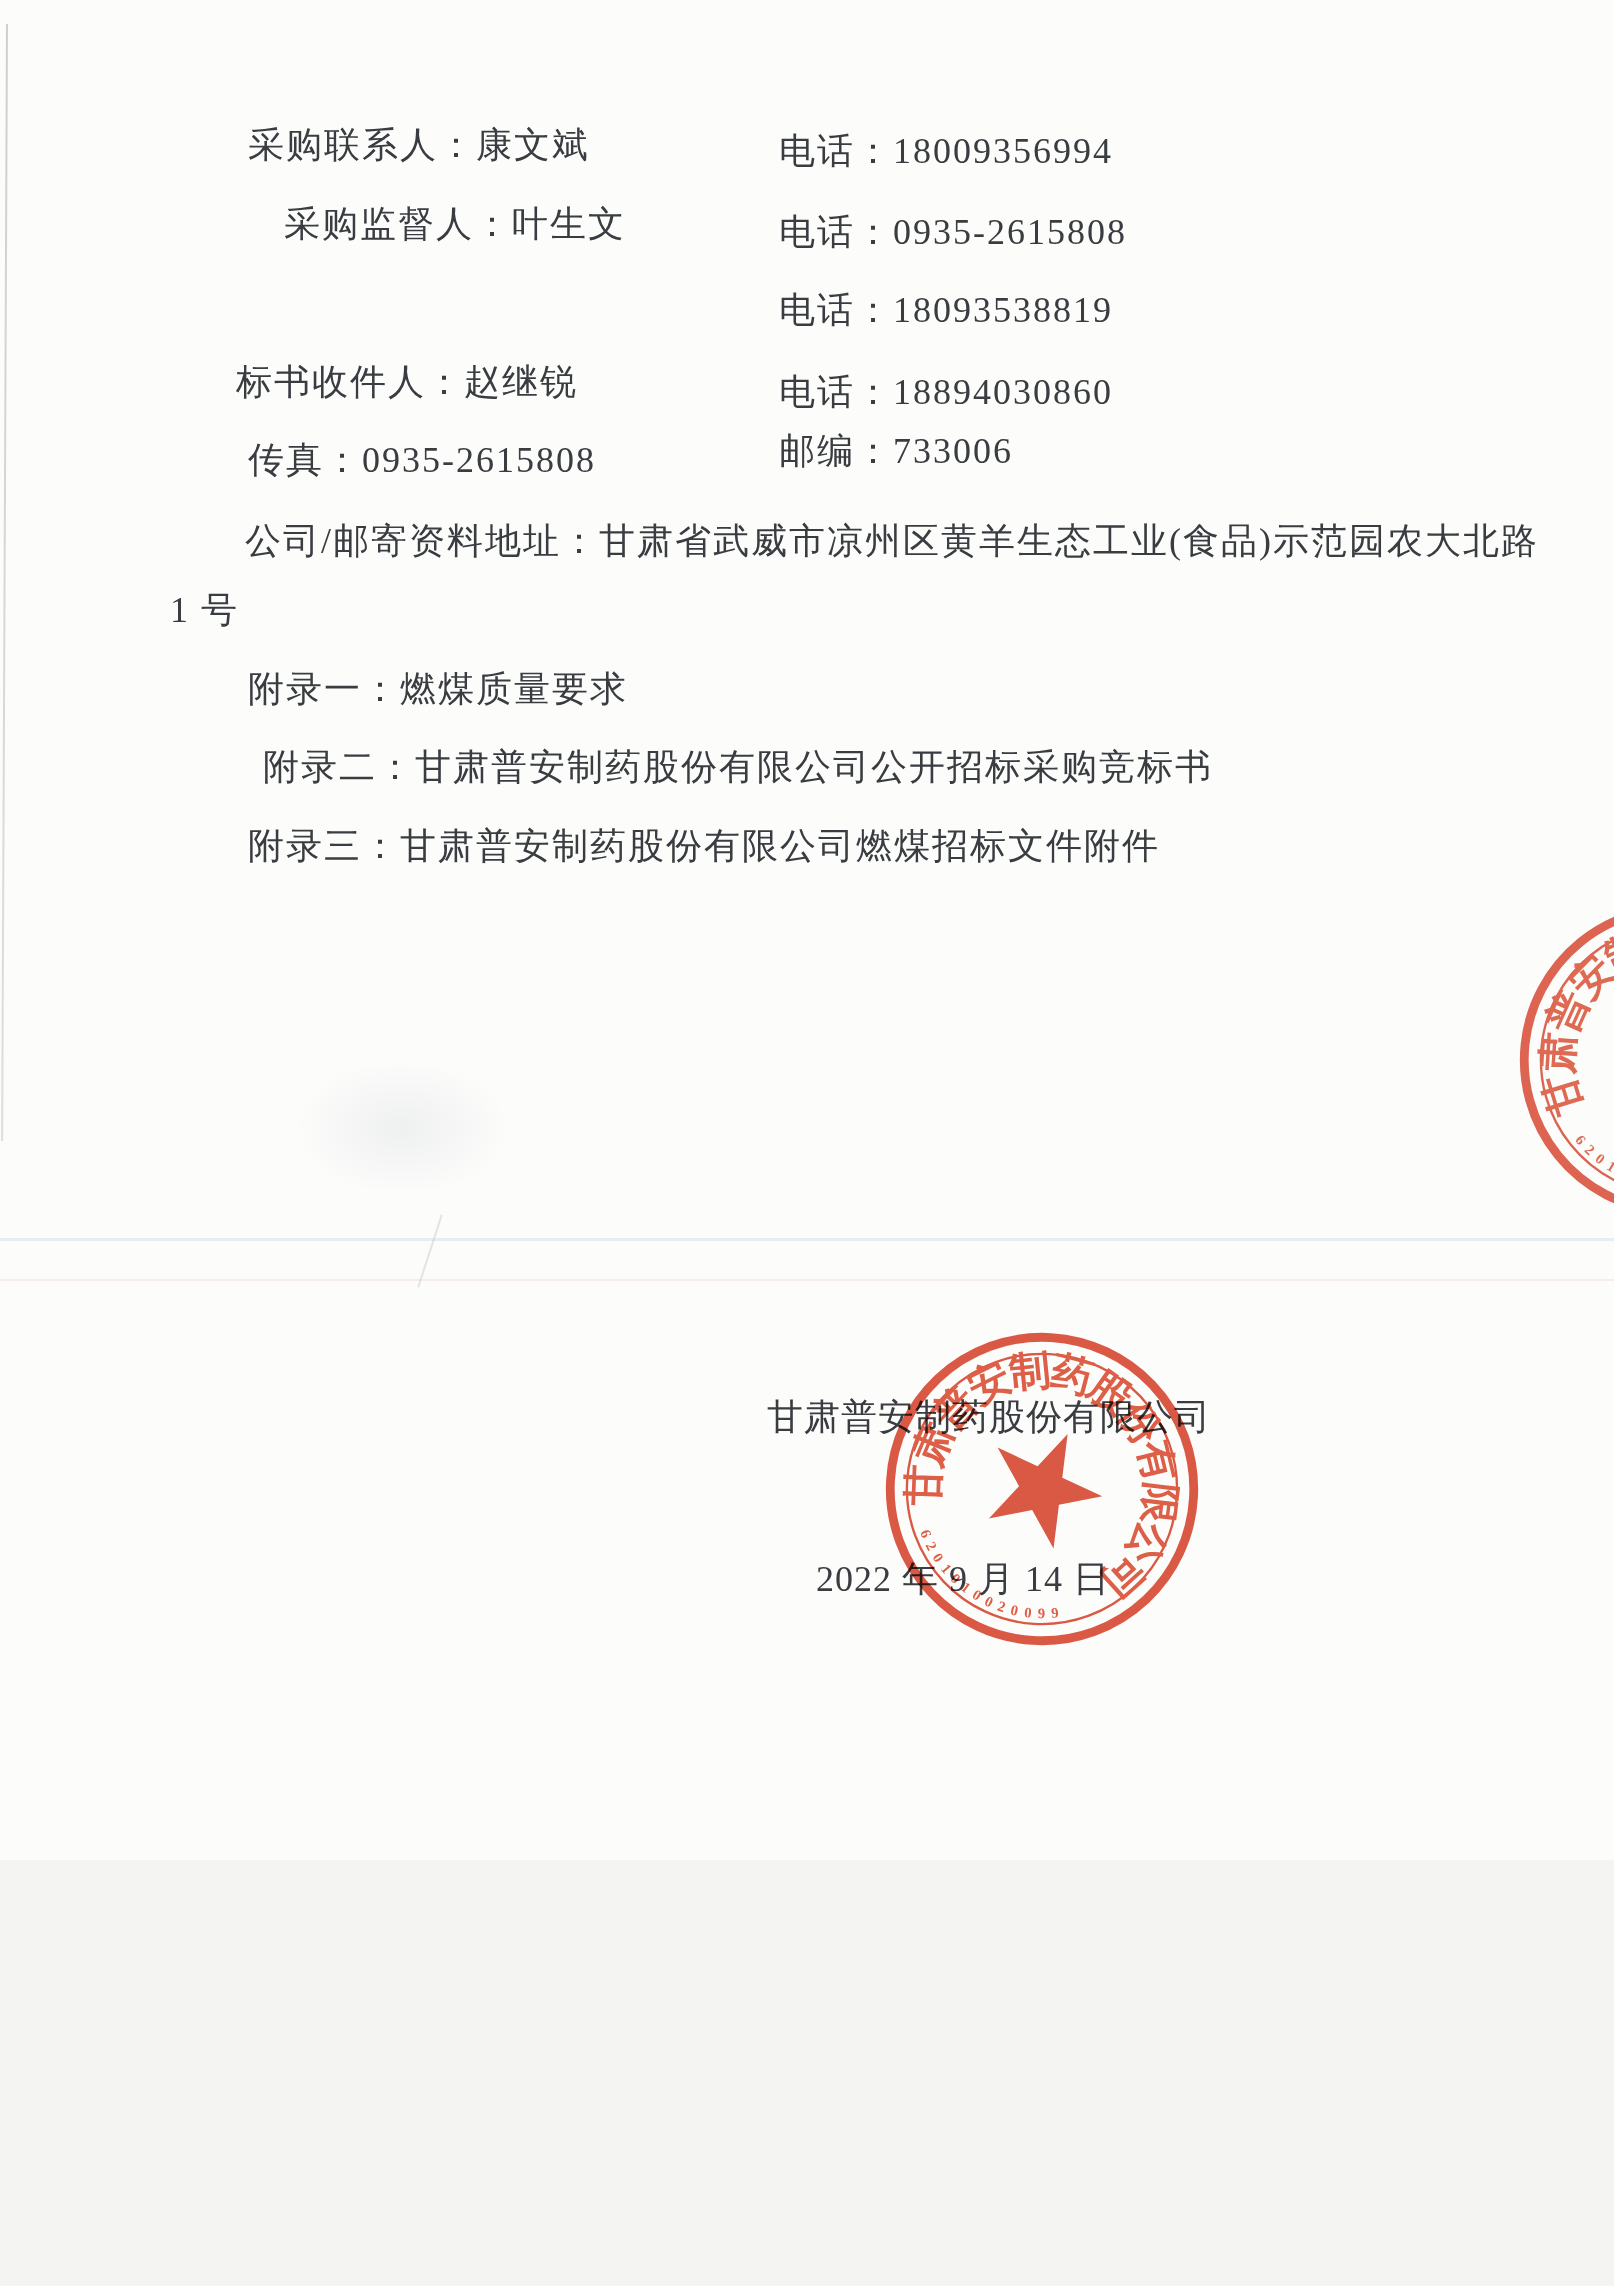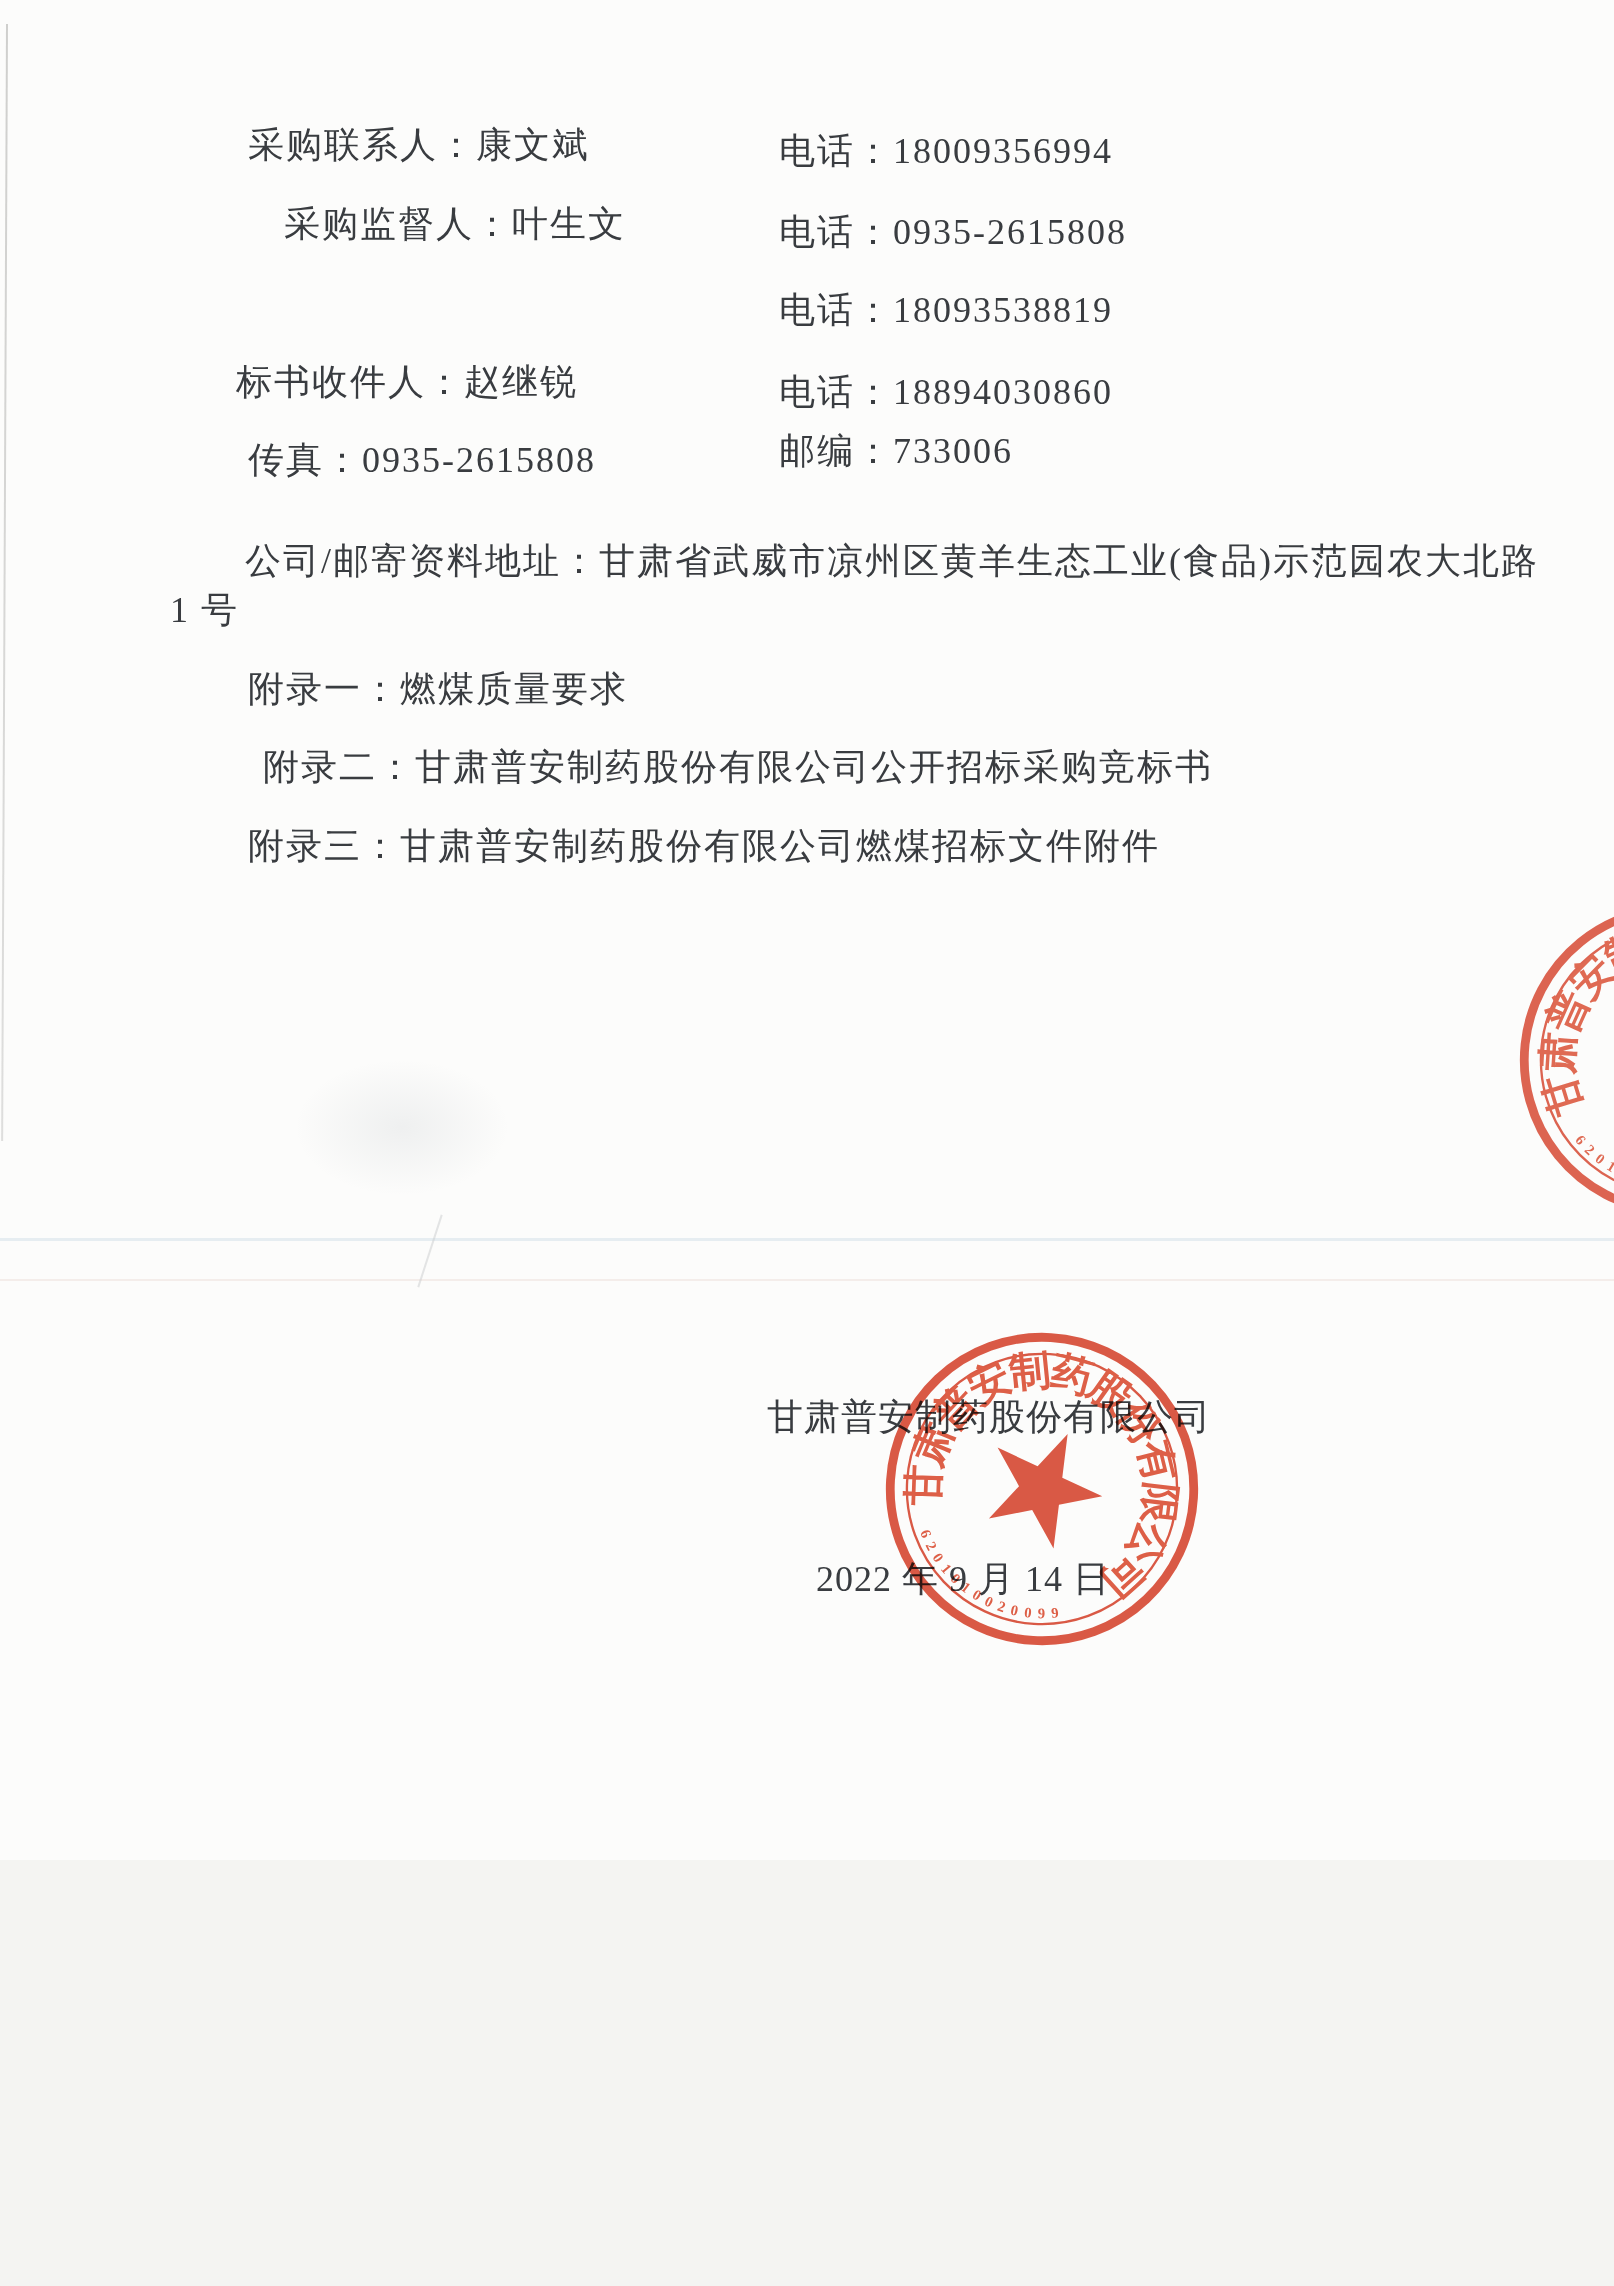--- a/index.html
+++ b/index.html
@@ -83,21 +83,21 @@
   <div class="txt" style="left:779px;top:208px;">电话：0935-2615808</div>
 
   <div class="txt" style="left:779px;top:286px;">电话：18093538819</div>
 
   <div class="txt" style="left:236px;top:358px;">标书收件人：赵继锐</div>
   <div class="txt" style="left:779px;top:368px;">电话：18894030860</div>
 
   <div class="txt" style="left:248px;top:436px;">传真：0935-2615808</div>
   <div class="txt" style="left:779px;top:427px;">邮编：733006</div>
 
-  <div class="txt" style="left:245px;top:537px;">公司/邮寄资料地址：甘肃省武威市凉州区黄羊生态工业(食品)示范园农大北路</div>
+  <div class="txt" style="left:245px;top:517px;">公司/邮寄资料地址：甘肃省武威市凉州区黄羊生态工业(食品)示范园农大北路</div>
   <div class="txt" style="left:170px;top:586px;">1 号</div>
 
   <div class="txt" style="left:248px;top:665px;">附录一：燃煤质量要求</div>
   <div class="txt" style="left:248px;top:743px;margin-left:15px;">附录二：甘肃普安制药股份有限公司公开招标采购竞标书</div>
   <div class="txt" style="left:248px;top:822px;">附录三：甘肃普安制药股份有限公司燃煤招标文件附件</div>
 
   <div class="txt" style="left:767px;top:1393px;letter-spacing:1px;">甘肃普安制药股份有限公司</div>
   <div class="txt" style="left:816px;top:1555px;letter-spacing:1px;">2022 年 9 月 14 日</div>
 
   <div class="page-num" style="left:825px;top:2198px;">5</div>

